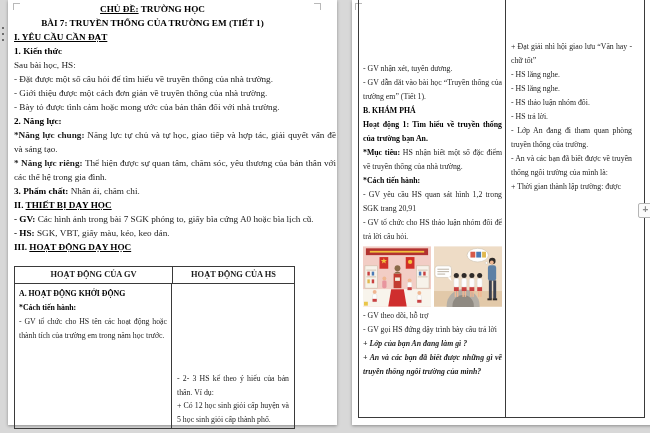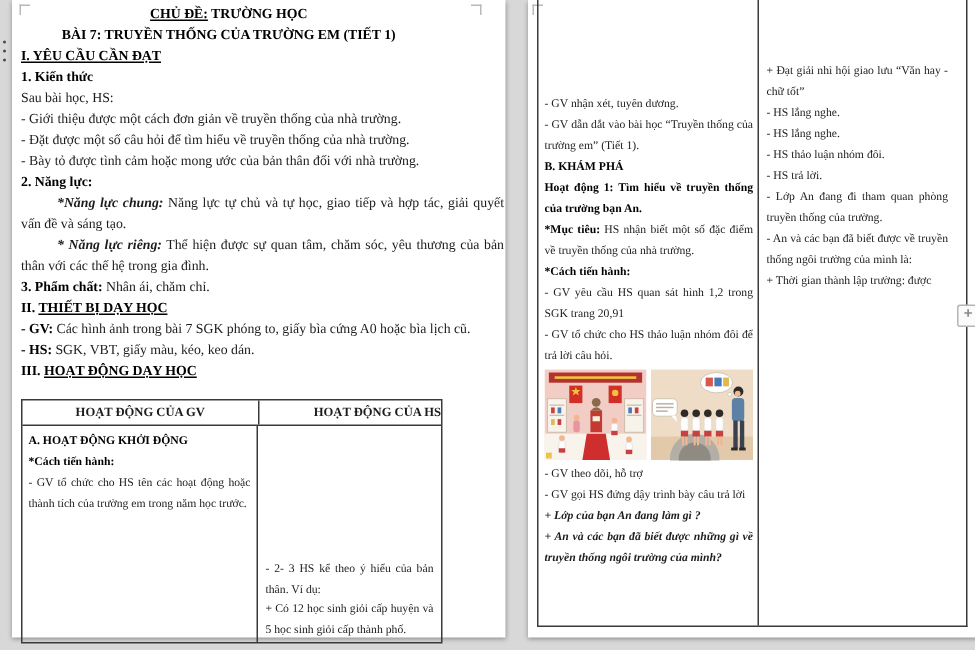--- a/index.html
+++ b/index.html
@@ -30,29 +30,29 @@
     color:#8a8a8a;font:bold 10px/11px "Liberation Sans",sans-serif;text-align:center;cursor:pointer;
   }
   
   .p1-body{position:absolute;left:6px;top:2px;width:322px;font-size:9.2px;line-height:14px;}
   .p1-body p{margin:0;text-align:justify;}
   .titles{margin-right:45px;font-weight:bold;}
   .center{text-align:center !important;}
   b{color:#000;}
   .u{text-decoration:underline;}
   .i{font-style:italic;font-weight:bold;}
-  .bi{font-weight:bold;font-style:italic;margin-left:24px;}
+  .bi{font-weight:bold;}
   
   .t1{
     position:absolute;left:6px;top:266px;width:279px;
     border:1px solid #3a3a3a;font-size:7.8px;line-height:14px;
   }
   .t1 .hdr{display:flex;border-bottom:1px solid #3a3a3a;font-size:8.4px;font-weight:bold;text-align:center;height:16px;line-height:16px;}
   .t1 .hdr .c1{width:157px;border-right:1px solid #3a3a3a;}
-  .t1 .hdr .c2{flex:1;text-align:right;}
+  .t1 .hdr .c2{flex:1;}
   .t1 .row{display:flex;min-height:139px;}
   .t1 .row .c1{width:157px;border-right:1px solid #3a3a3a;padding:3px 4px 2px 4px;box-sizing:border-box;}
   .t1 .row .c2{flex:1;padding:88px 5px 2px 5px;box-sizing:border-box;line-height:13.5px;}
   .t1 p{margin:0;text-align:justify;}
   
   .t2{
     position:absolute;left:6px;top:0;width:287px;height:418px;
     border:1px solid #3a3a3a;border-top:none;
     font-size:7.8px;line-height:14px;box-sizing:border-box;
   }
@@ -84,22 +84,22 @@
     <div class="corner tr" style="left:306px;top:3px;"></div>
 
     <div class="p1-body">
       <div class="titles">
         <p class="center"><b><span class="u">CHỦ ĐỀ:</span><span> TRƯỜNG HỌC</span></b></p>
         <p class="center"><b>BÀI 7: TRUYỀN THỐNG CỦA TRƯỜNG EM (TIẾT 1)</b></p>
       </div>
       <p><b class="u">I. YÊU CẦU CẦN ĐẠT</b></p>
       <p><b>1. Kiến thức</b></p>
       <p>Sau bài học, HS:</p>
+      <p>- Đặt được một số câu hỏi để tìm hiểu về truyền thống của nhà trường.</p>
       <p>- Giới thiệu được một cách đơn giản về truyền thống của nhà trường.</p>
-      <p>- Đặt được một số câu hỏi để tìm hiểu về truyền thống của nhà trường.</p>
       <p>- Bày tỏ được tình cảm hoặc mong ước của bản thân đối với nhà trường.</p>
       <p><b>2. Năng lực:</b></p>
       <p><span class="bi">*Năng lực chung:</span><span> Năng lực tự chủ và tự học, giao tiếp và hợp tác, giải quyết vấn đề và sáng tạo.</span></p>
       <p><span class="bi">* Năng lực riêng:</span><span> Thể hiện được sự quan tâm, chăm sóc, yêu thương của bản thân với các thế hệ trong gia đình.</span></p>
       <p><b>3. Phẩm chất:</b><span> Nhân ái, chăm chỉ.</span></p>
       <p><b><span>II. </span><span class="u">THIẾT BỊ DẠY HỌC</span></b></p>
       <p><b>- GV:</b><span> Các hình ảnh trong bài 7 SGK phóng to, giấy bìa cứng A0 hoặc bìa lịch cũ.</span></p>
       <p><b>- HS:</b><span> SGK, VBT, giấy màu, kéo, keo dán.</span></p>
       <p><b><span>III. </span><span class="u">HOẠT ĐỘNG DẠY HỌC</span></b></p>
     </div>

